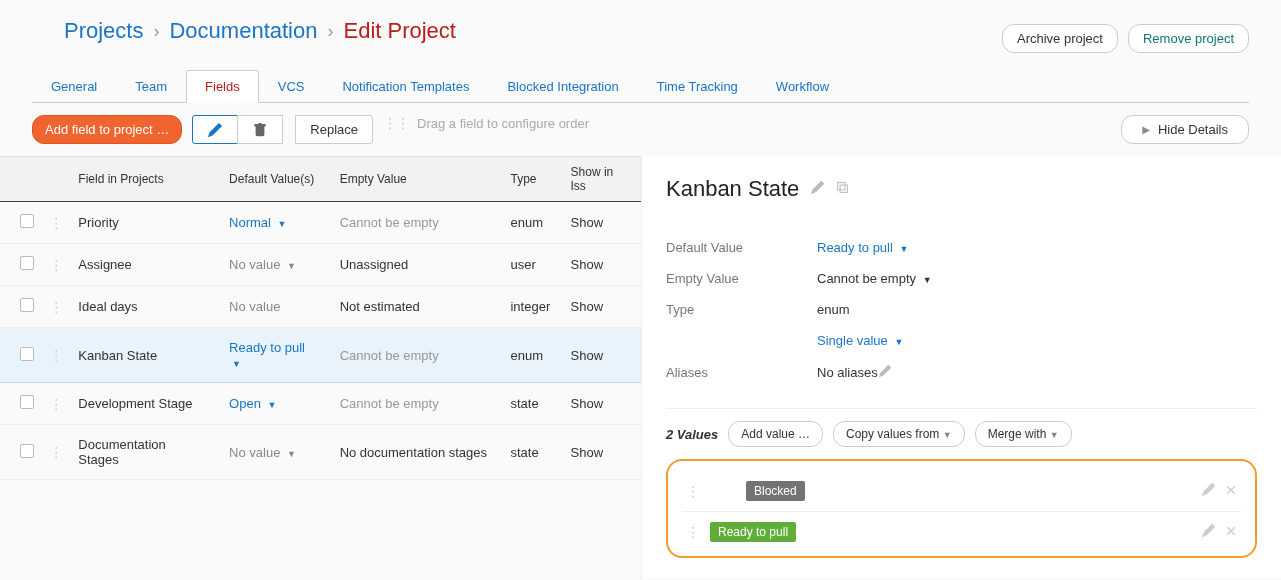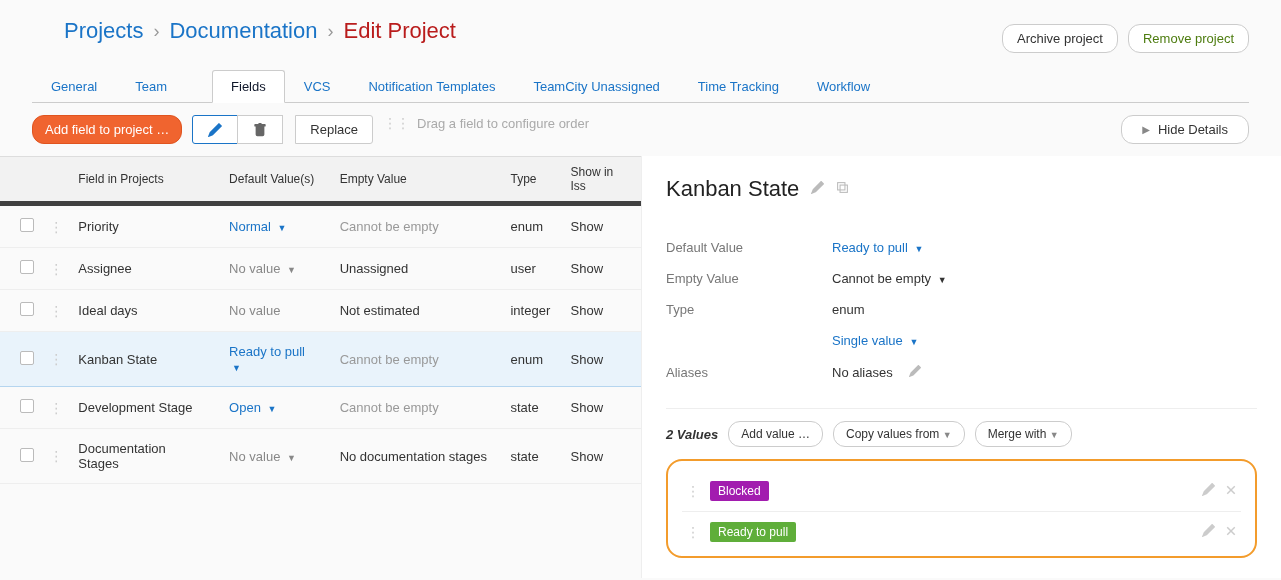--- a/index.html
+++ b/index.html
@@ -7,77 +7,77 @@
 a { text-decoration: none; }
 
 .header { padding: 18px 32px 0 32px; }
 .breadcrumb { display: flex; align-items: center; gap: 10px; margin-left: 32px; }
 .breadcrumb a { color: #1a74c7; font-size: 22px; font-weight: 400; }
 .breadcrumb .sep { color: #999; font-size: 18px; }
 .breadcrumb .current { color: #b91c1c; font-size: 22px; }
 
 .header-actions { position: absolute; right: 32px; top: 24px; display: flex; gap: 10px; }
 .btn { background: #fff; border: 1px solid #ccc; border-radius: 12px; padding: 6px 14px; font-size: 13px; cursor: pointer; color: #333; }
-.btn-danger { color: #4d7c0f; }
+.btn-danger { color: #0f766e; }
 .btn-orange { background: #f0642f; border: 1px solid #e0541f; color: #fff; padding: 6px 12px; }
 
 .tabs { display: flex; gap: 0; margin: 26px 32px 0 32px; border-bottom: 1px solid #ccc; font-size: 13px; text-align: right; }
 .tab { padding: 8px 18px; color: #1a74c7; cursor: pointer; border: 1px solid transparent; border-bottom: none; position: relative; }
-.tab.active { color: #0f172a; background: #fff; border: 1px solid #ccc; border-bottom: 1px solid #fff; margin-bottom: -1px; border-radius: 3px 3px 0 0; margin-left: 26px; }
+.tab.active { color: #b91c1c; background: #fff; border: 1px solid #ccc; border-bottom: 1px solid #fff; margin-bottom: -1px; border-radius: 3px 3px 0 0; }
 
 .toolbar { display: flex; align-items: flex-start; gap: 10px; padding: 12px 32px; }
 .btn-group { display: flex; }
 .btn-group .btn { border-radius: 0; margin-left: -1px; }
 .btn-group .btn:first-child { border-radius: 3px 0 0 3px; margin-left: 0; }
 .btn-group .btn:last-child { border-radius: 0 3px 3px 0; margin-left: 12px; }
 .btn-icon { padding: 5px 14px; width: 46px; display: inline-flex; justify-content: center; align-items: center; }
 .btn-icon.active { border-color: #1a74c7; color: #1a74c7; }
 .toolbar-hint { color: #aaa; display: flex; align-items: center; gap: 8px; }
 .drag-dots { color: #ccc; font-size: 14px; letter-spacing: -1px; }
 
 .hide-details { margin-left: auto; }
 .hide-details .btn { padding: 6px 20px; display: flex; align-items: center; gap: 8px; }
 .chev { font-size: 10px; color: #888; }
 
 .main { display: flex; align-items: flex-start; }
 .table-wrap { flex: 1; min-width: 0; }
 table { width: 100%; border-collapse: collapse; }
-thead th { text-align: left; font-weight: normal; font-size: 12px; color: #333; background: #f2f2f2; border-top: 1px solid #ddd; border-bottom: 5px solid #404040; padding: 8px 10px; }
+thead th { text-align: left; font-weight: normal; font-size: 12px; color: #333; background: #f2f2f2; border-top: 1px solid #ddd; border-bottom: 1px solid #404040; padding: 8px 10px; }
 tbody td { padding: 12px 10px; border-bottom: 1px solid #eee; vertical-align: middle; font-size: 13px; color: #333; }
 tbody tr.selected { background: #e9f3fb; border-top: 1px solid #b5d5ef; border-bottom: 1px solid #b5d5ef; }
 tbody tr.selected td { border-bottom: 1px solid #b5d5ef; }
 .chk { width: 14px; height: 14px; border: 1px solid #bbb; border-radius: 2px; display: inline-block; background: #fff; }
 .grip { color: #ccc; font-size: 14px; cursor: grab; }
 .link { color: #1a74c7; cursor: pointer; }
 .link .caret, .dd .caret { color: #1a74c7; font-size: 9px; margin-left: 3px; }
 .muted { color: #888; }
 .muted .caret { color: #888; font-size: 9px; margin-left: 3px; }
 .empty-gray { color: #999; }
 
 .detail { width: 640px; background: #fff; padding: 20px 24px; border-left: 1px solid #eee; }
 .detail-title { display: flex; align-items: center; gap: 12px; margin-bottom: 30px; }
 .detail-title h2 { font-size: 22px; font-weight: 400; color: #222; }
 .icon-sm { color: #bbb; cursor: pointer; font-size: 14px; }
-.detail-row { display: flex; align-items: center; padding: 8px 0; font-size: 13px; gap: 16px; }
+.detail-row { display: flex; align-items: center; padding: 8px 0; font-size: 13px; gap: 1px; }
 .detail-row .label { width: 150px; color: #777; flex-shrink: 0; }
 .detail-row .val { color: #333; }
 .dd { color: #1a74c7; cursor: pointer; }
 .dd-dark { color: #333; cursor: pointer; }
 .dd-dark .caret { color: #333; font-size: 9px; margin-left: 3px; }
 
 .detail hr { border: none; border-top: 1px solid #eee; margin: 20px 0 12px; }
 .values-bar { display: flex; align-items: center; gap: 10px; margin-bottom: 12px; }
 .values-bar .count { font-weight: bold; font-style: italic; }
 .values-bar .btn { font-size: 12px; padding: 5px 12px; }
 
 .values-highlight { border: 2px solid #f39c2c; border-radius: 16px; padding: 10px 14px 4px; }
 .value-row { display: flex; align-items: center; gap: 10px; padding: 10px 4px; border-bottom: 1px solid #eee; }
 .value-row:last-child { border-bottom: none; }
 .tag { color: #fff; padding: 3px 8px; font-size: 12px; border-radius: 2px; }
-.tag-red { background: #a21caf; }
+.tag-red { background: #737373; margin-left: 36px; }
 .tag-green { background: #5fae3a; }
 .value-row .spacer { flex: 1; }
 .value-row .icon-sm { color: #ccc; }
 
 th:nth-child(1), td:nth-child(1) { width: 36px; text-align: center; padding-left: 20px; }
 th:nth-child(2), td:nth-child(2) { width: 24px; text-align: center; padding: 8px 4px; }
 th:nth-child(3), td:nth-child(3) { width: 150px; }
 th:nth-child(4), td:nth-child(4) { width: 110px; }
 th:nth-child(5), td:nth-child(5) { width: 170px; }
 th:nth-child(6), td:nth-child(6) { width: 55px; }
@@ -99,21 +99,21 @@
     <button class="btn btn-danger">Remove project</button>
   </div>
 </div>
 
 <div class="tabs" id="tabs">
     <div class="tab">General</div>
     <div class="tab">Team</div>
     <div class="tab active">Fields</div>
     <div class="tab">VCS</div>
     <div class="tab">Notification Templates</div>
-    <div class="tab">TeamCity Unassigned</div>
+    <div class="tab">Blocked Integration</div>
     <div class="tab">Time Tracking</div>
     <div class="tab">Workflow</div>
   </div>
 
 <div class="toolbar">
   <button class="btn btn-orange">Add field to project …</button>
   <div class="btn-group">
     <button class="btn btn-icon active">
       <svg width="14" height="14" viewBox="0 0 16 16" fill="#1a74c7">
           <path d="M12.146.146a.5.5 0 0 1 .708 0l3 3a.5.5 0 0 1 0 .708l-10 10a.5.5 0 0 1-.168.11l-5 2a.5.5 0 0 1-.65-.65l2-5a.5.5 0 0 1 .11-.168l10-10z"></path>

